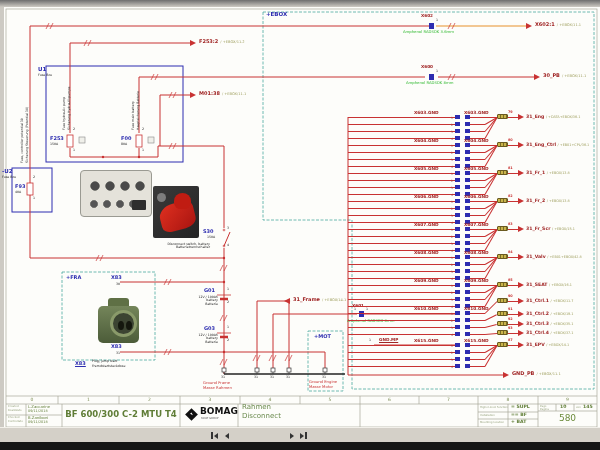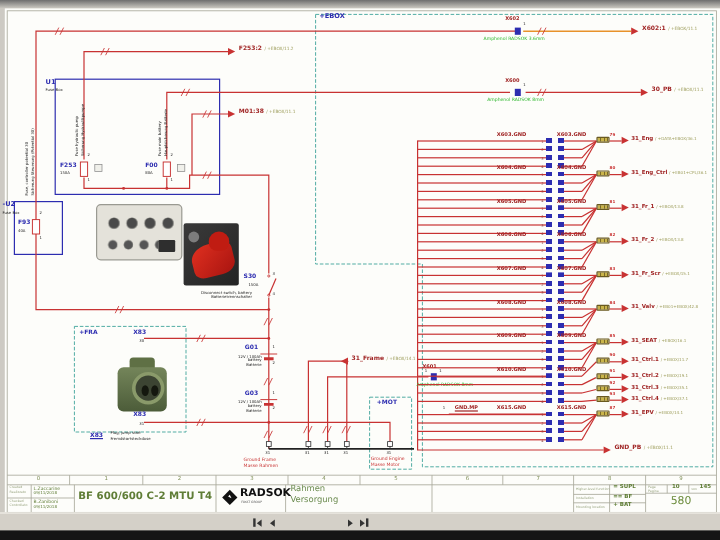--- a/index.html
+++ b/index.html
@@ -622,28 +622,28 @@
         <span class="rn" style="left: 562.5px;">9</span>
       </div>
     <span class="t tb-lab" style="left:8px;top:405px">Created</span>
     <span class="t tb-lab" style="left:8px;top:409px">Realizzato</span>
     <span class="t tb-val" style="left:28px;top:405px">L.Zaccarine</span>
     <span class="t tb-val" style="left:28px;top:410px;font-size:3.4px">09/11/2018</span>
     <span class="t tb-lab" style="left:8px;top:416px">Checked</span>
     <span class="t tb-lab" style="left:8px;top:420px">Controllato</span>
     <span class="t tb-val" style="left:28px;top:416px">B.Zaniboni</span>
     <span class="t tb-val" style="left:28px;top:421px;font-size:3.4px">09/11/2018</span>
-    <div class="t ctr tb-grn" style="left:64px;top:407px;width:114px;height:15px;font-size:8.5px">BF 600/600 C-2 MTU T4</div>
+    <div class="t ctr tb-grn" style="left:64px;top:407px;width:114px;height:15px;font-size:8.5px">BF 600/300 C-2 MTU T4</div>
     <div class="abs" style="left:187px;top:410px;width:9px;height:9px;background:#111;transform:rotate(45deg)">
       <div class="abs" style="left:2.5px;top:3px;width:0;height:0;border-top:1.8px solid transparent;border-bottom:1.8px solid transparent;border-left:3.6px solid #fff"></div>
     </div>
-    <span class="t" style="left:200px;top:407px;font-size:9px;font-weight:bold;color:#111">RADSOK</span>
+    <span class="t" style="left:200px;top:407px;font-size:9px;font-weight:bold;color:#111">BOMAG</span>
     <span class="t" style="left:201px;top:418px;font-size:2.6px;color:#555">FAYAT GROUP</span>
     <span class="t tb-grn" style="left:242px;top:404px;font-size:7px;font-weight:normal;color:#6b8b4f">Rahmen</span>
-    <span class="t" style="left:242px;top:413px;font-size:7px;color:#6b8b4f">Versorgung</span>
+    <span class="t" style="left:242px;top:413px;font-size:7px;color:#6b8b4f">Disconnect</span>
     <span class="t tb-lab" style="left:480px;top:406px">Higher-level function</span>
     <span class="t tb-grn" style="left:511px;top:405px;font-size:4.6px">= SUPL</span>
     <span class="t tb-lab" style="left:480px;top:414px">Installation</span>
     <span class="t tb-grn" style="left:511px;top:412.5px;font-size:4.6px">== BF</span>
     <span class="t tb-lab" style="left:480px;top:421px">Mounting location</span>
     <span class="t tb-grn" style="left:511px;top:420px;font-size:4.6px">+ BAT</span>
     <span class="t tb-lab" style="left:540px;top:405px">Page</span>
     <span class="t tb-lab" style="left:540px;top:408px">Pagina</span>
     <span class="t tb-grn" style="left:560px;top:405px;font-size:4.6px">10</span>
     <span class="t tb-lab" style="left:576px;top:406px">von</span>

